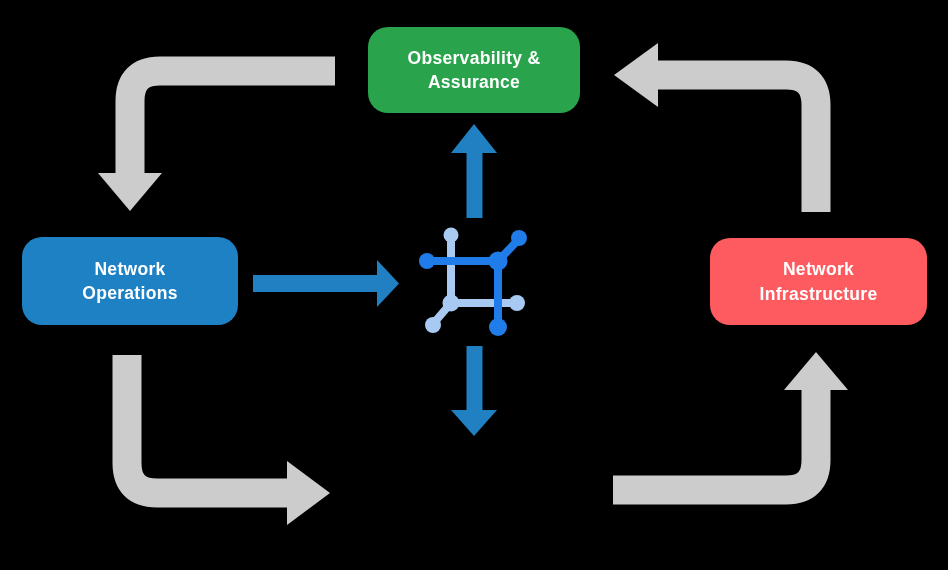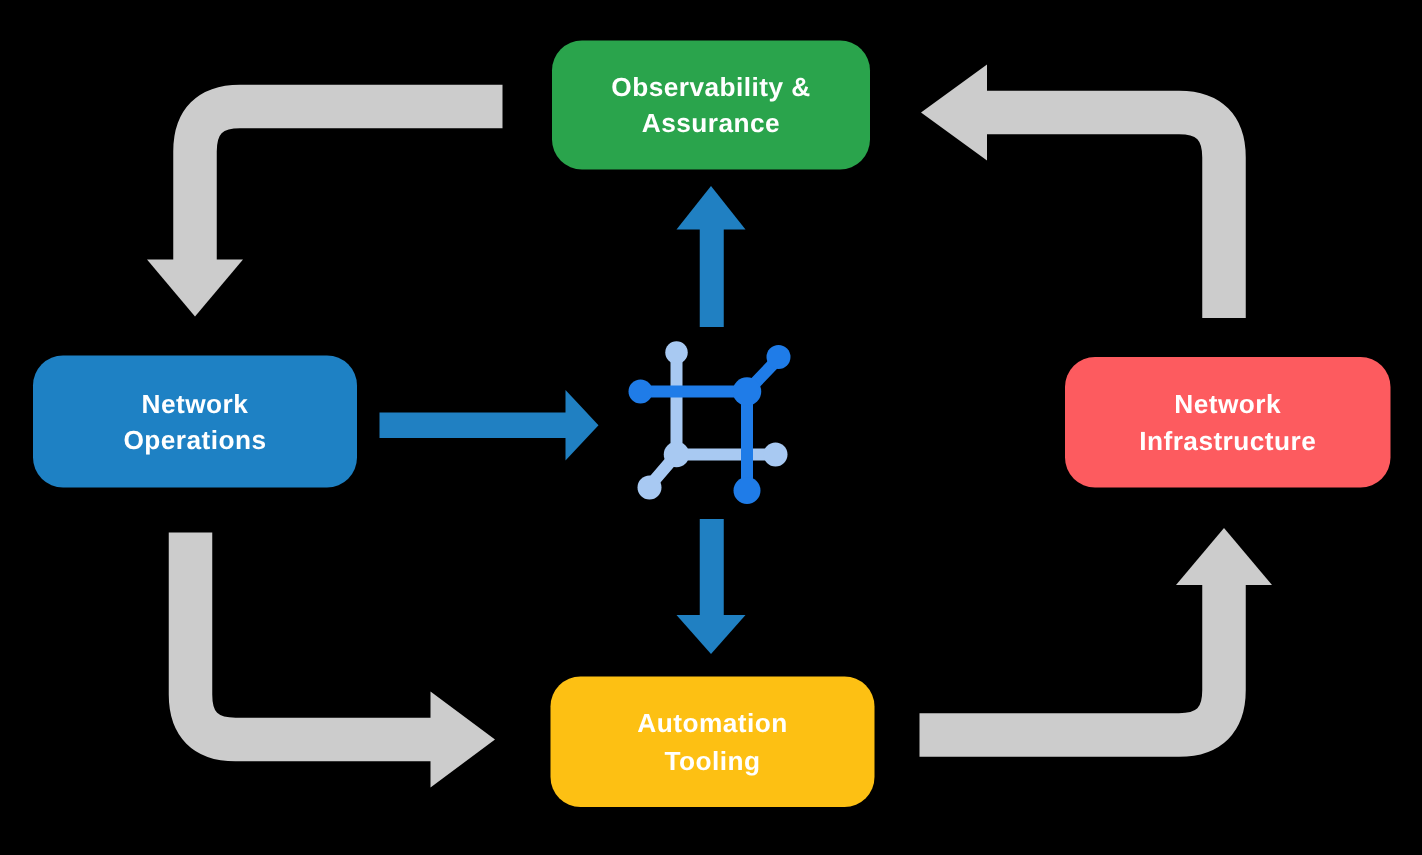--- a/index.html
+++ b/index.html
@@ -109,18 +109,14 @@
   <div class="node" id="node-operations">
     <span>Network
 Operations</span>
   </div>
 
   <div class="node" id="node-infrastructure">
     <span>Network
 Infrastructure</span>
   </div>
 
-  <div class="node" id="node-automation">
-    <span>Automation
-Tooling</span>
-  </div>
 
 </div>
 
 </body></html>

